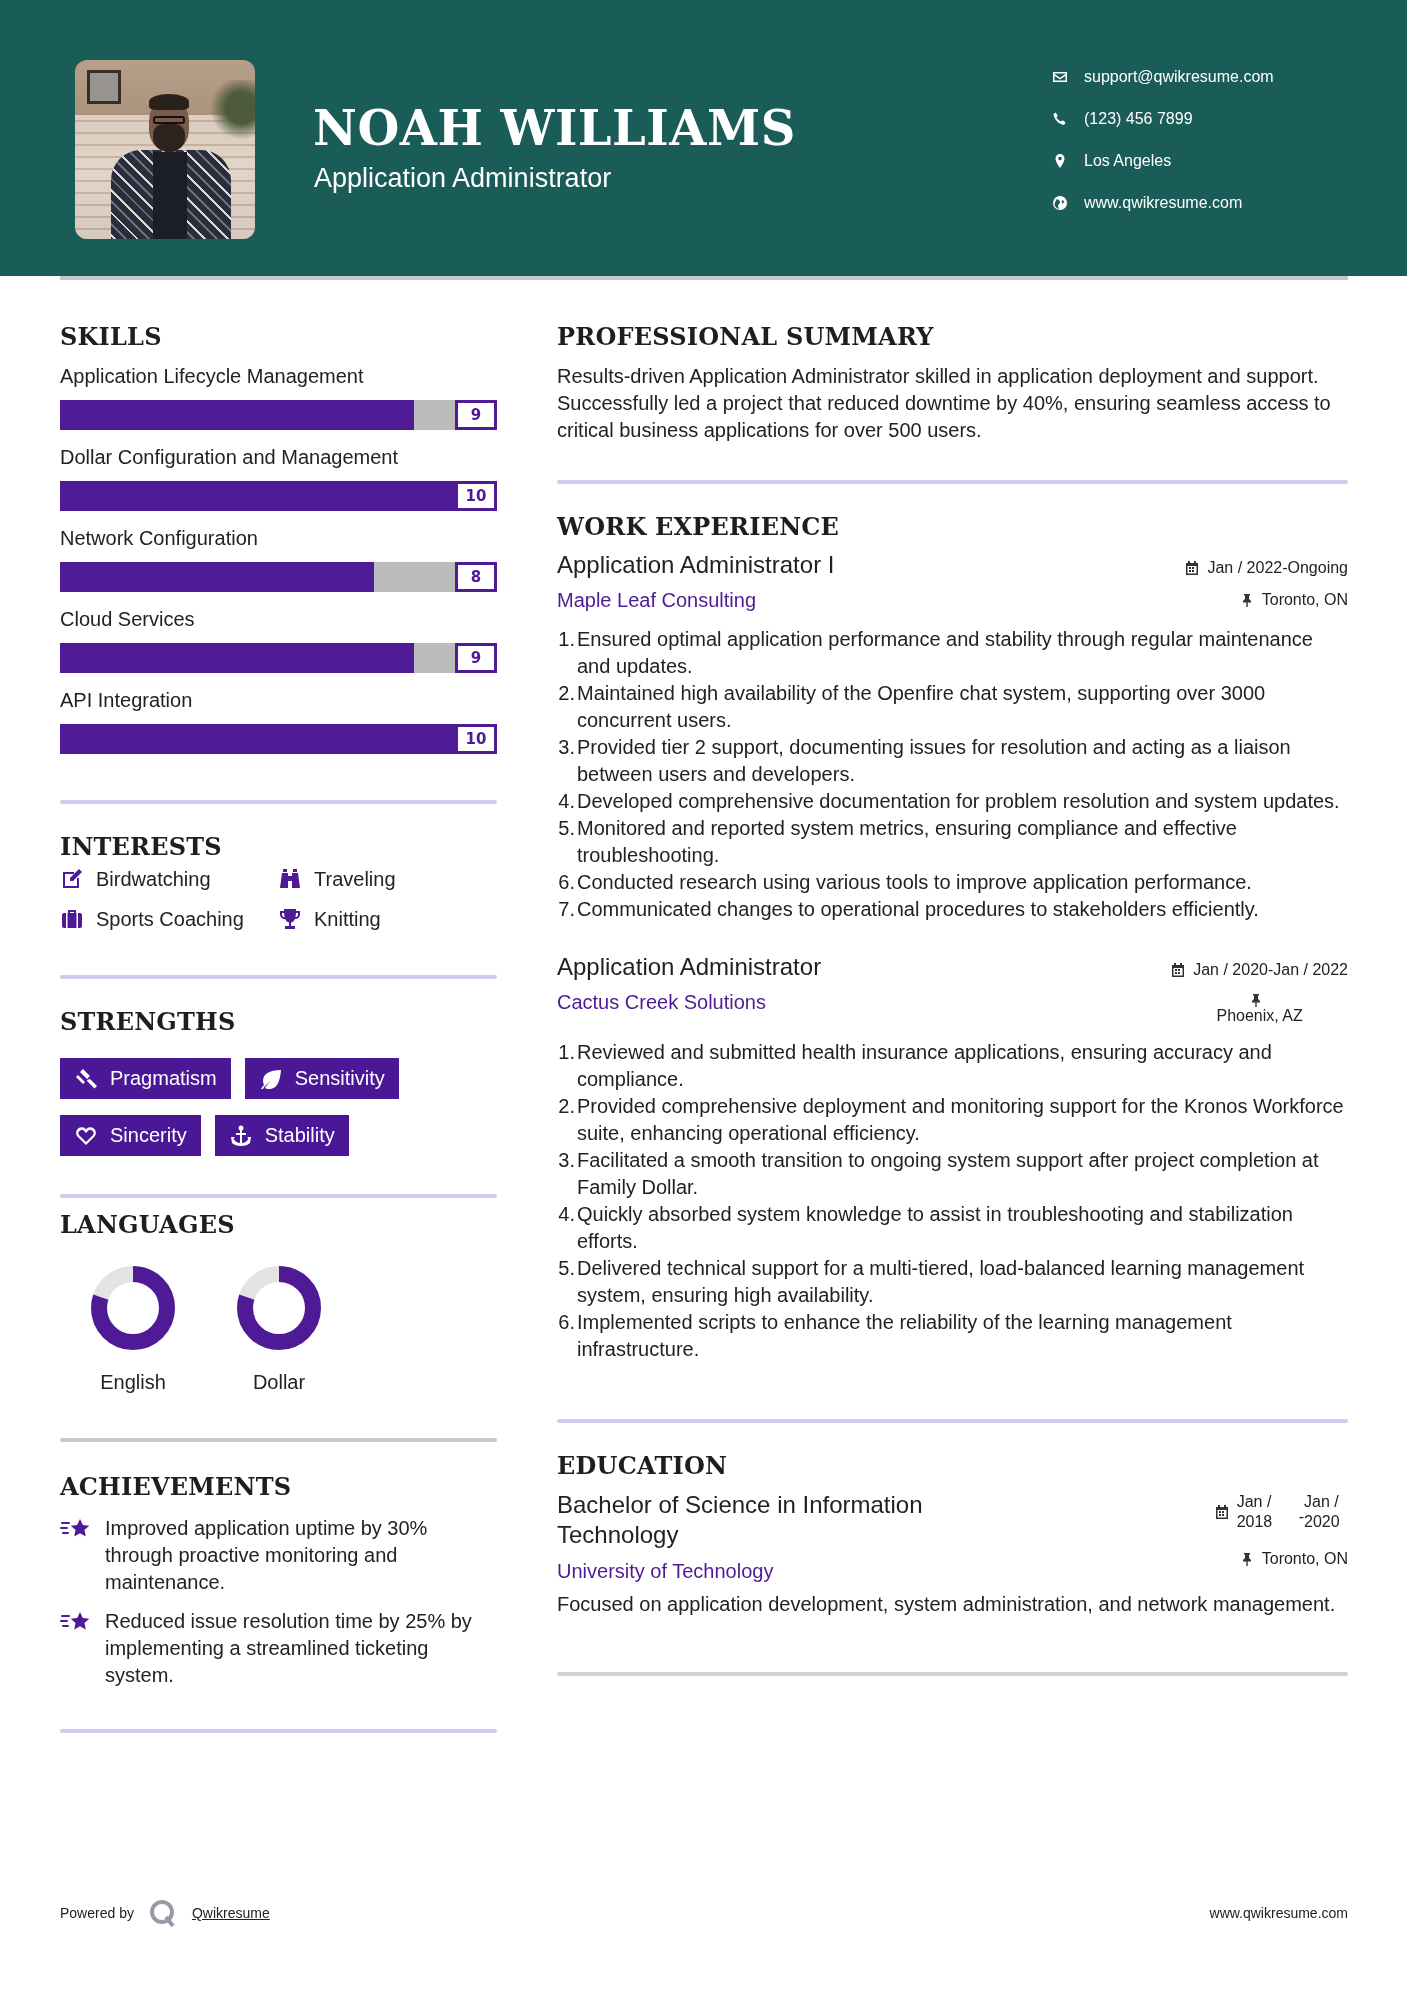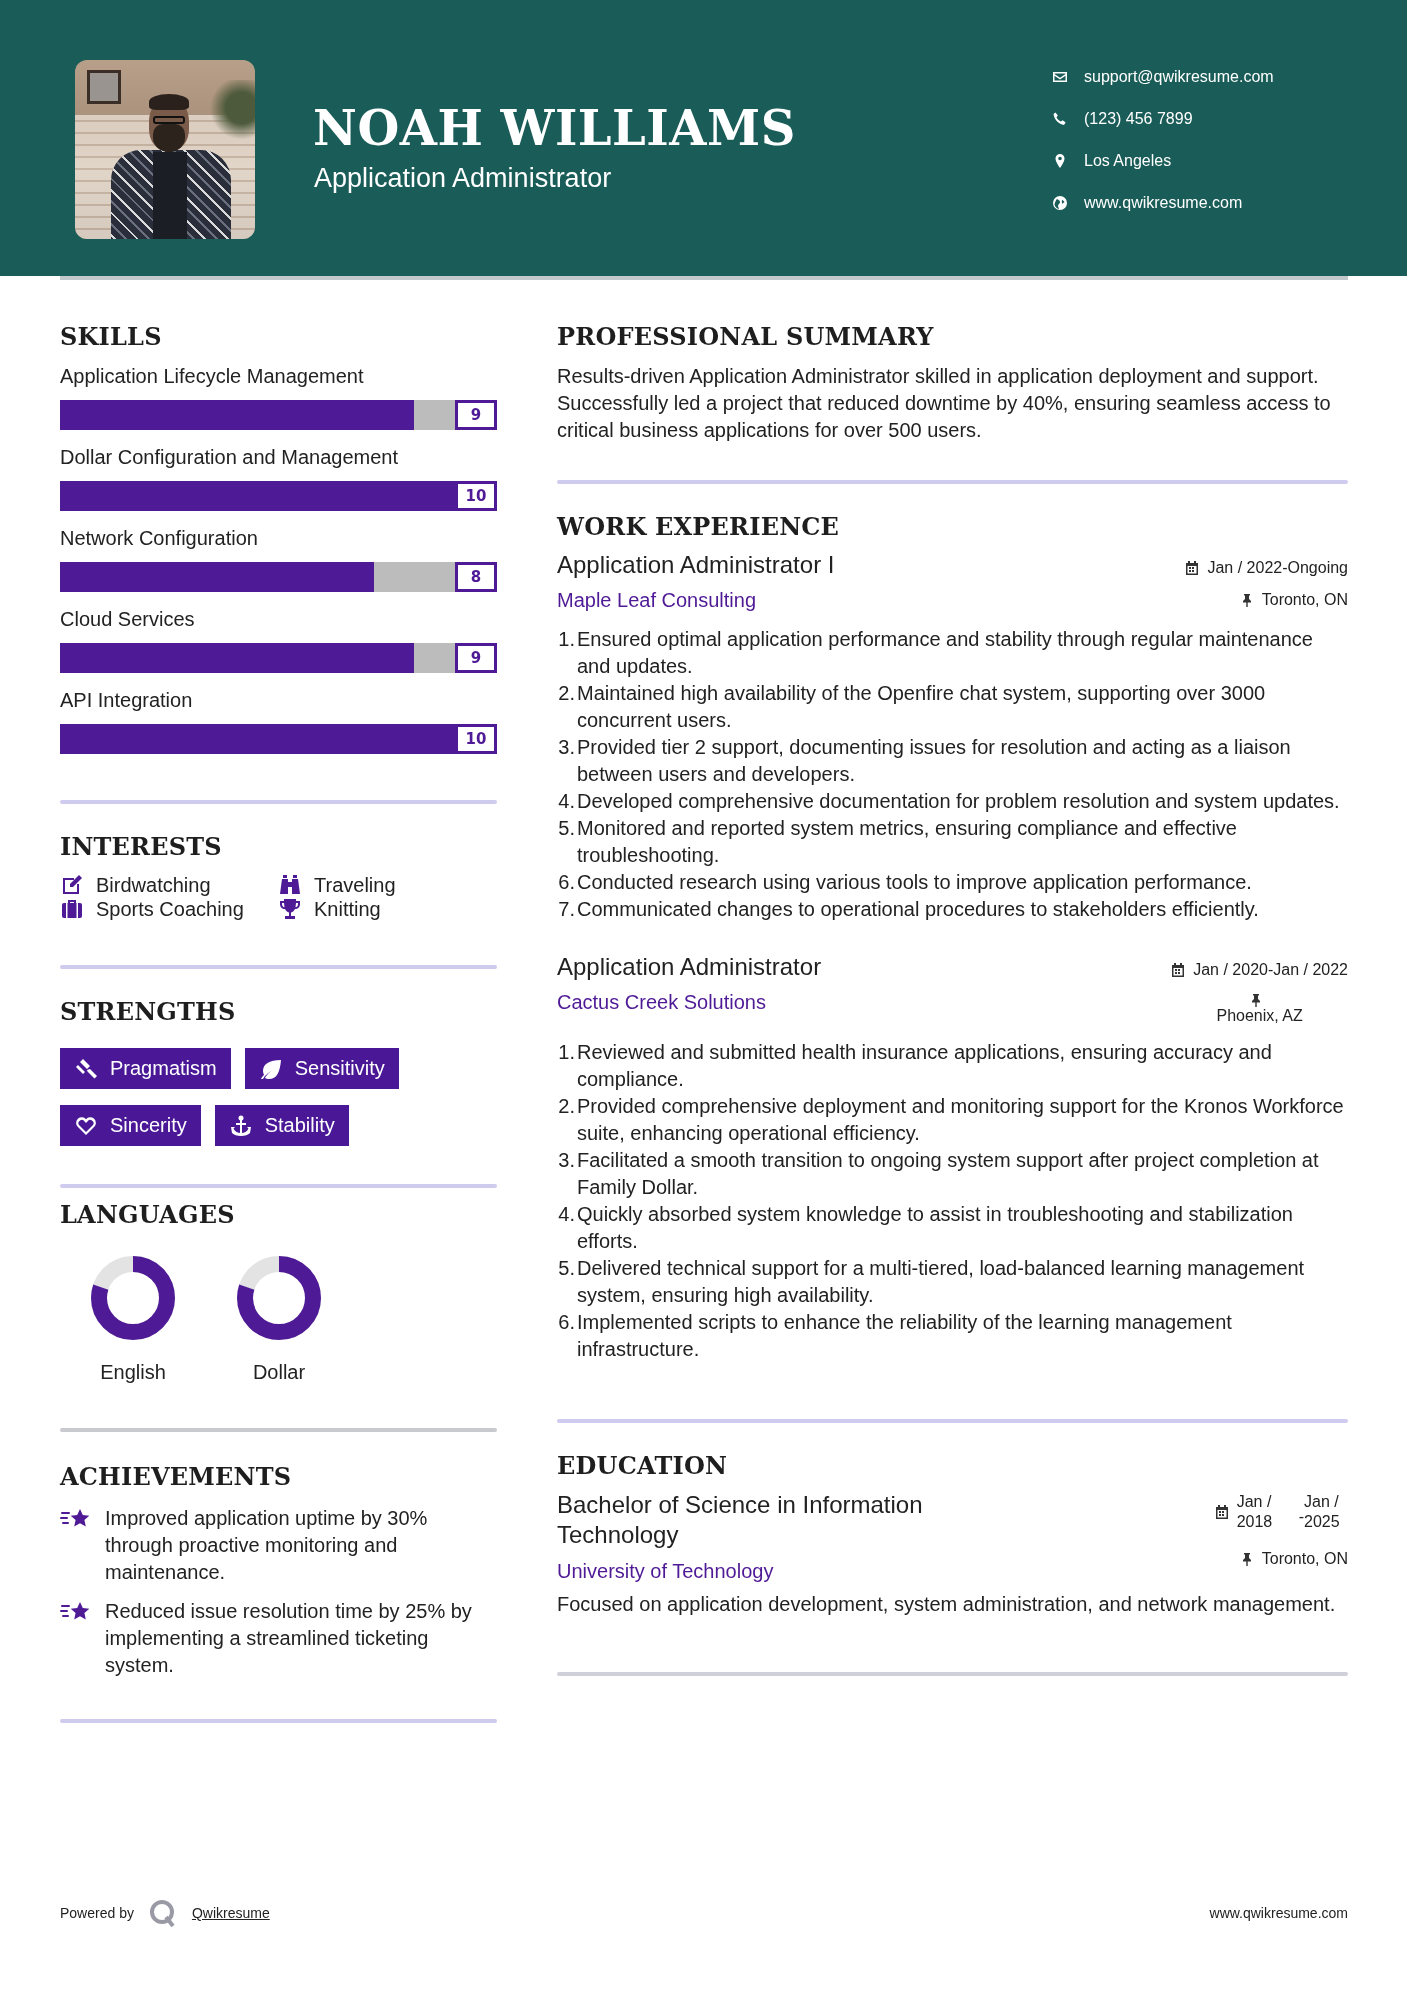--- a/index.html
+++ b/index.html
@@ -35,21 +35,21 @@
 
     .sec-title { font-family: "DejaVu Serif", serif; font-weight: bold; font-size: 24px; color: #1e1e1e; letter-spacing: 0.2px; }
     .divider { height: 4px; background: #cfcbee; border-radius: 2px; }
 
     .skill { margin-top: 14px; }
     .skill-label { font-size: 20px; color: #222; }
     .skill-bar { position: relative; margin-top: 12px; height: 30px; background: #bcbcbc; border: 0; }
     .skill-fill { position: absolute; left: 0; top: 0; height: 30px; background: #4f1a96; }
     .skill-score { position: absolute; right: 0; top: 0; width: 42px; height: 30px; background: #fff; border: 3px solid #4f1a96; color: #4f1a96; font-weight: bold; font-size: 15px; display: flex; align-items: center; justify-content: center; font-family: "DejaVu Sans", sans-serif; }
 
-    .interests { display: grid; grid-template-columns: 218px 200px; margin-top: 12px; }
+    .interests { display: grid; grid-template-columns: 218px 200px; row-gap: 16px; margin-top: 6px; }
     .interest { display: flex; align-items: center; font-size: 20px; color: #222; }
     .interest svg { width: 24px; height: 24px; fill: #4f1a96; margin-right: 12px; }
 
     .strengths { display: flex; flex-wrap: wrap; gap: 16px 14px; margin-top: 22px; width: 437px; }
     .strength { display: flex; align-items: center; height: 41px; padding: 0 14px; background: #4a1896; color: #fff; font-size: 20px; }
     .strength svg { width: 24px; height: 24px; fill: #fff; margin-right: 12px; }
 
     .langs { display: flex; margin-top: 26px; }
     .lang { width: 146px; display: flex; flex-direction: column; align-items: center; }
     .lang svg { width: 86px; height: 86px; }
@@ -412,21 +412,21 @@
           <svg viewBox="0 0 14 14">
               <path d="M3 0h2v2h4V0h2v2h2v12H1V2h2zM2.5 5v7.5h9V5zM4 6h2v2H4zm3 0h2v2H7zm-3 3h2v2H4zm3 0h2v2H7z" fill-rule="evenodd"></path>
             </svg>
           <div style="display:flex; flex-direction:column; line-height:20px; width:62px;">
             <span>Jan /</span>
             <span>2018</span>
           </div>
           <span style="margin-top:10px;">-</span>
           <div style="display:flex; flex-direction:column; line-height:20px; width:44px;">
             <span>Jan /</span>
-            <span>2025</span>
+            <span>2020</span>
           </div>
         </div>
         <div class="meta" style="margin-top:18px;">
           <svg viewBox="0 0 14 14">
               <path d="M4 1h6v1.5H9v3.5l2 2v1.5H7.7V14H6.3V9.5H3V8l2-2V2.5H4z"></path>
             </svg>
           <span>Toronto, ON</span>
         </div>
       </div>
     </div>

